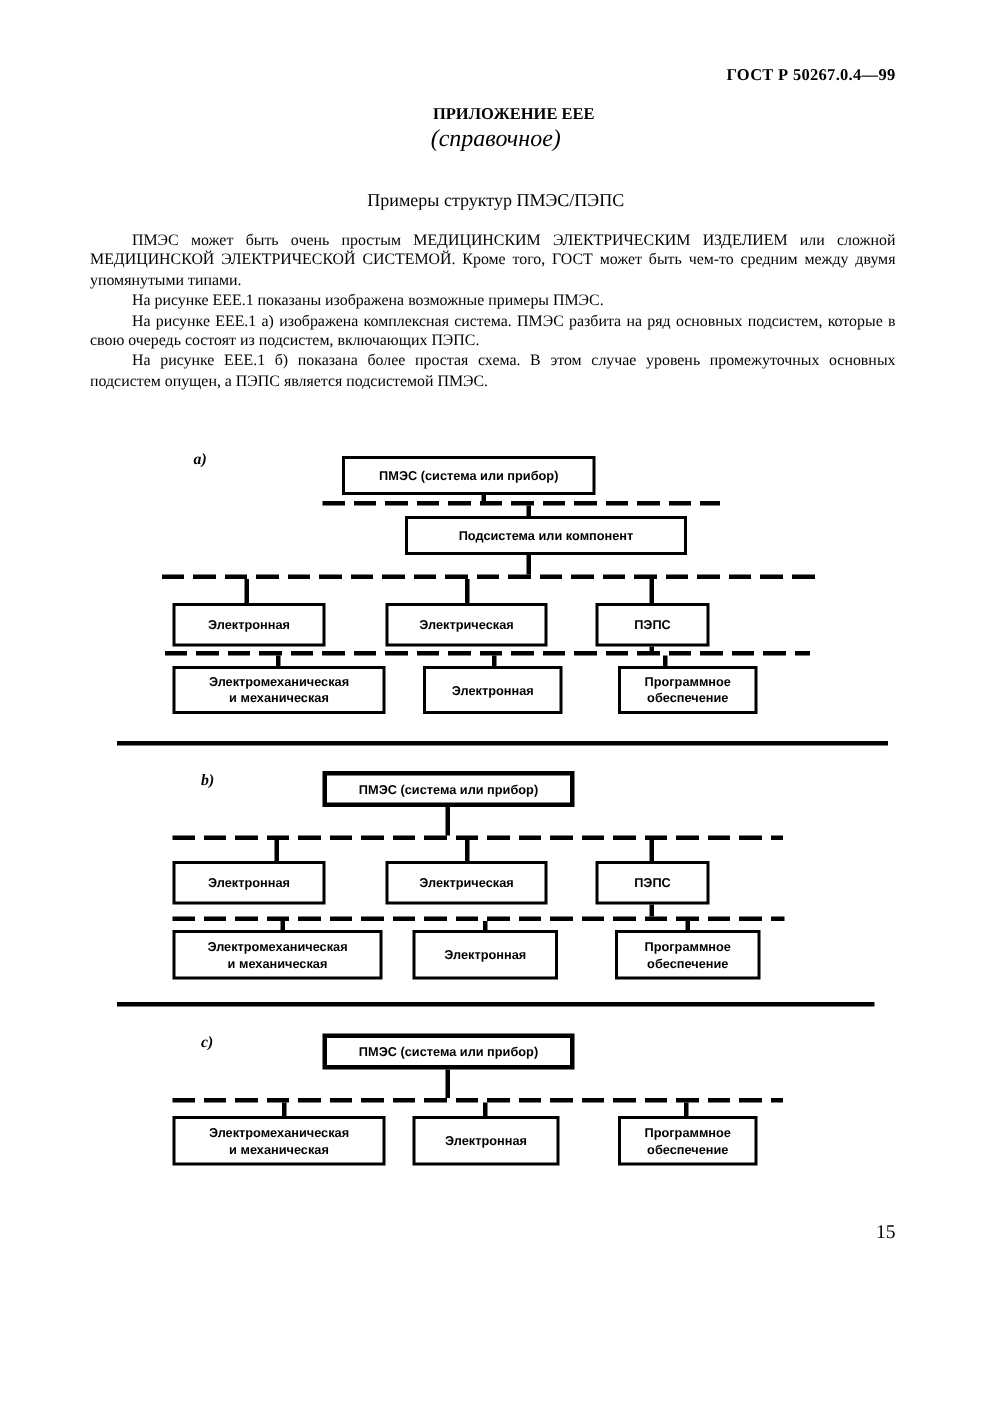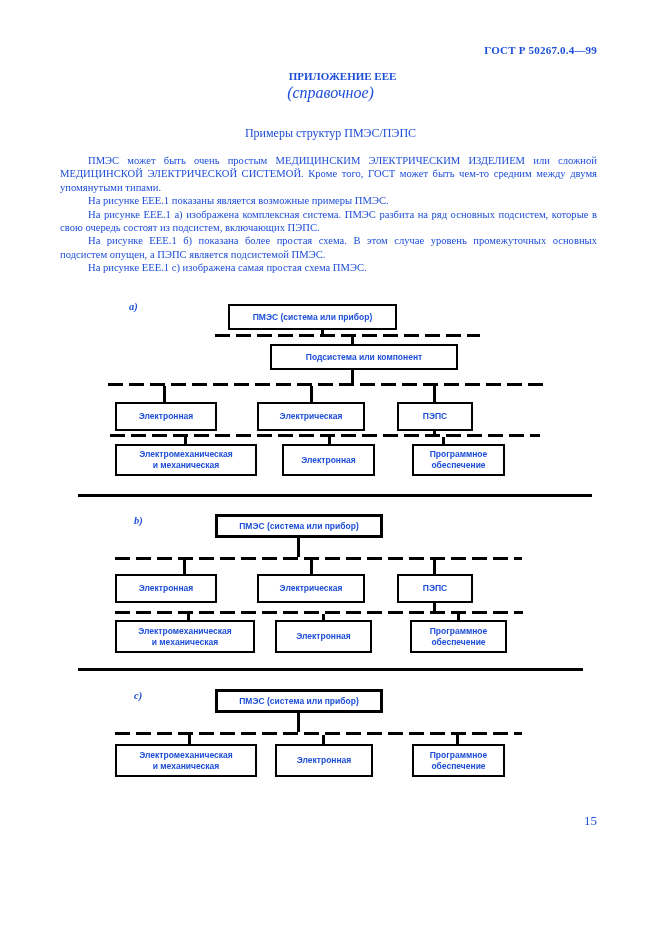--- a/index.html
+++ b/index.html
@@ -1,18 +1,18 @@
 <!DOCTYPE html>
 <html><head>
 <meta charset="utf-8">
 <style>
   html,body { margin:0; padding:0; background:#ffffff; }
   .page {
     position:relative; width:661px; height:936px; background:#ffffff;
-    color:#1d4ed8; font-family:"Liberation Serif", serif; overflow:hidden;
+    color:#000000; font-family:"Liberation Serif", serif; overflow:hidden;
   }
   .gost-ref {
     position:absolute; top:44px; right:64px;
     font-weight:bold; font-size:11px; letter-spacing:0.2px;
   }
   .app-title { position:absolute; top:70px; left:12px; width:100%; text-align:center; font-size:11px;font-weight:bold; }
   .app-note  { position:absolute; top:84px; left:0; width:100%; text-align:center; font-size:16px;font-style:italic; }
   .sec-heading {
     position:absolute; top:126px; left:0; width:100%; text-align:center;
     font-weight:normal; font-size:12px;
@@ -49,24 +49,23 @@
 <div class="page">
 
   <div class="gost-ref">ГОСТ Р 50267.0.4—99</div>
 
   <div class="app-title">ПРИЛОЖЕНИЕ ЕЕЕ</div>
   <div class="app-note">(справочное)</div>
   <div class="sec-heading">Примеры структур ПМЭС/ПЭПС</div>
 
   <div class="body-text">
     <p>ПМЭС может быть очень простым МЕДИЦИНСКИМ ЭЛЕКТРИЧЕСКИМ ИЗДЕЛИЕМ или сложной МЕДИЦИНСКОЙ ЭЛЕКТРИЧЕСКОЙ СИСТЕМОЙ. Кроме того, ГОСТ может быть чем-то средним между двумя упомянутыми типами.</p>
-    <p>На рисунке ЕЕЕ.1 показаны является возможные примеры ПМЭС.</p>
+    <p>На рисунке ЕЕЕ.1 показаны изображена возможные примеры ПМЭС.</p>
     <p>На рисунке ЕЕЕ.1 а) изображена комплексная система. ПМЭС разбита на ряд основных подсистем, которые в свою очередь состоят из подсистем, включающих ПЭПС.</p>
     <p>На рисунке ЕЕЕ.1 б) показана более простая схема. В этом случае уровень промежуточных основных подсистем опущен, а ПЭПС является подсистемой ПМЭС.</p>
-    <p>На рисунке ЕЕЕ.1 с) изображена самая простая схема ПМЭС.</p>
   </div>
 
   <div class="dlabel" style="left:129px;top:301px;">а)</div>
 
   <div class="bx" style="left:228px;top:304px;width:169px;height:26px;">ПМЭС (система или прибор)</div>
   <div class="vl" style="left:321px;top:330px;height:5px;"></div>
   <div class="dash" style="left:215px;top:334px;width:265px;"></div>
   <div class="vl" style="left:351px;top:337px;height:7px;"></div>
 
   <div class="bx" style="left:270px;top:344px;width:188px;height:26px;">Подсистема или компонент</div>

